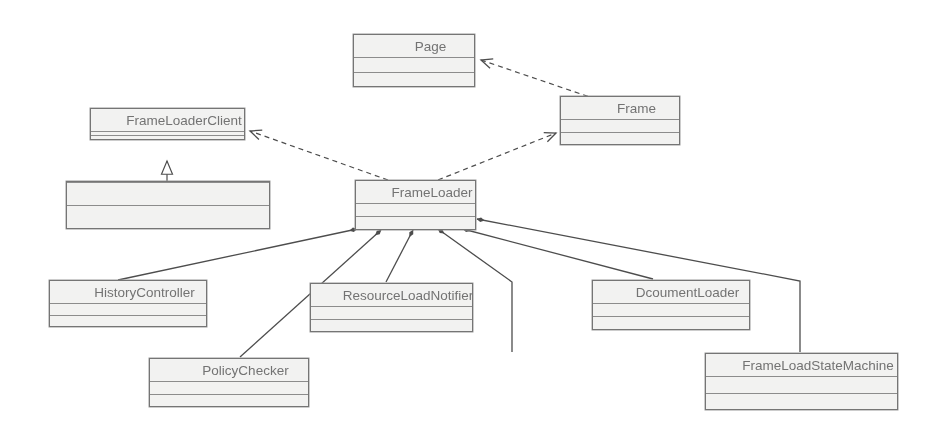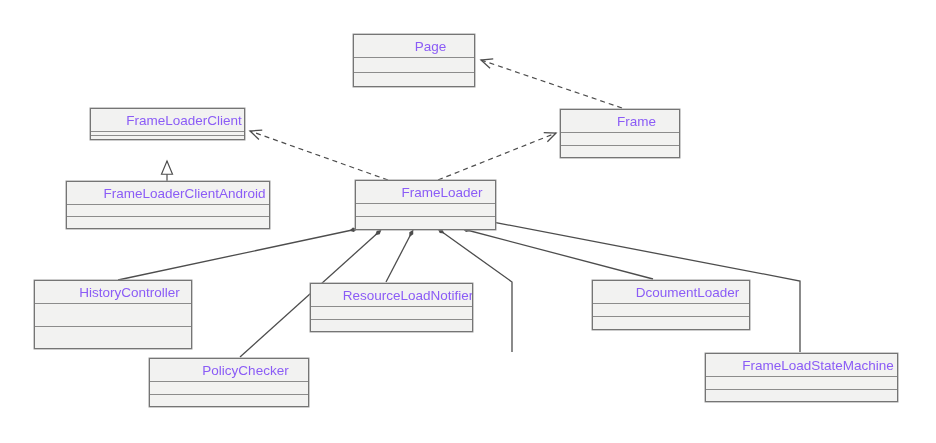--- a/index.html
+++ b/index.html
@@ -25,21 +25,21 @@
     border: 1px solid #757575;
     box-shadow: 0 0 0 0.5px #9a9a9a;
   }
   .uml-title {
     box-sizing: border-box;
     height: 22px;
     display: flex;
     align-items: center;
     justify-content: center;
     font-size: 13.5px;
-    color: #8b5cf6;
+    color: #737373;
     white-space: nowrap;
     overflow: hidden;
     padding-left: 33px;
   }
   .uml-row {
     box-sizing: border-box;
     flex: 1;
     border-top: 1px solid #8c8c8c;
   }
 </style>
@@ -80,39 +80,38 @@
     <div class="uml-row"></div>
     <div class="uml-row"></div>
   </div>
 
   <div class="uml-class" style="left:90px; top:108px; width:155px; height:32px">
     <div class="uml-title">FrameLoaderClient</div>
     <div class="uml-row"></div>
     <div class="uml-row"></div>
   </div>
 
-  <div class="uml-class" style="left:560px; top:109px; width:120px; height:49px">
+  <div class="uml-class" style="left:560px; top:96px; width:120px; height:49px">
     <div class="uml-title">Frame</div>
     <div class="uml-row"></div>
     <div class="uml-row"></div>
   </div>
 
   <div class="uml-class" style="left:66px; top:181px; width:204px; height:48px">
-    <div class="uml-title">FrameLoaderClientAndroid</div>
     <div class="uml-row"></div>
     <div class="uml-row"></div>
   </div>
 
-  <div class="uml-class" style="left:355px; top:180px; width:141px; height:50px">
+  <div class="uml-class" style="left:355px; top:180px; width:121px; height:50px">
     <div class="uml-title">FrameLoader</div>
     <div class="uml-row"></div>
     <div class="uml-row"></div>
   </div>
 
-  <div class="uml-class" style="left:34px; top:280px; width:158px; height:69px">
+  <div class="uml-class" style="left:49px; top:280px; width:158px; height:47px">
     <div class="uml-title">HistoryController</div>
     <div class="uml-row"></div>
     <div class="uml-row"></div>
   </div>
 
   <div class="uml-class" style="left:310px; top:283px; width:163px; height:49px">
     <div class="uml-title">ResourceLoadNotifier</div>
     <div class="uml-row"></div>
     <div class="uml-row"></div>
   </div>
@@ -123,19 +122,19 @@
     <div class="uml-row"></div>
   </div>
 
   <div class="uml-class" style="left:149px; top:358px; width:160px; height:49px">
     <div class="uml-title">PolicyChecker</div>
     <div class="uml-row"></div>
     <div class="uml-row"></div>
   </div>
 
 
-  <div class="uml-class" style="left:705px; top:353px; width:193px; height:49px">
+  <div class="uml-class" style="left:705px; top:353px; width:193px; height:57px">
     <div class="uml-title">FrameLoadStateMachine</div>
     <div class="uml-row"></div>
     <div class="uml-row"></div>
   </div>
 
 </div>
 
 </body></html>

